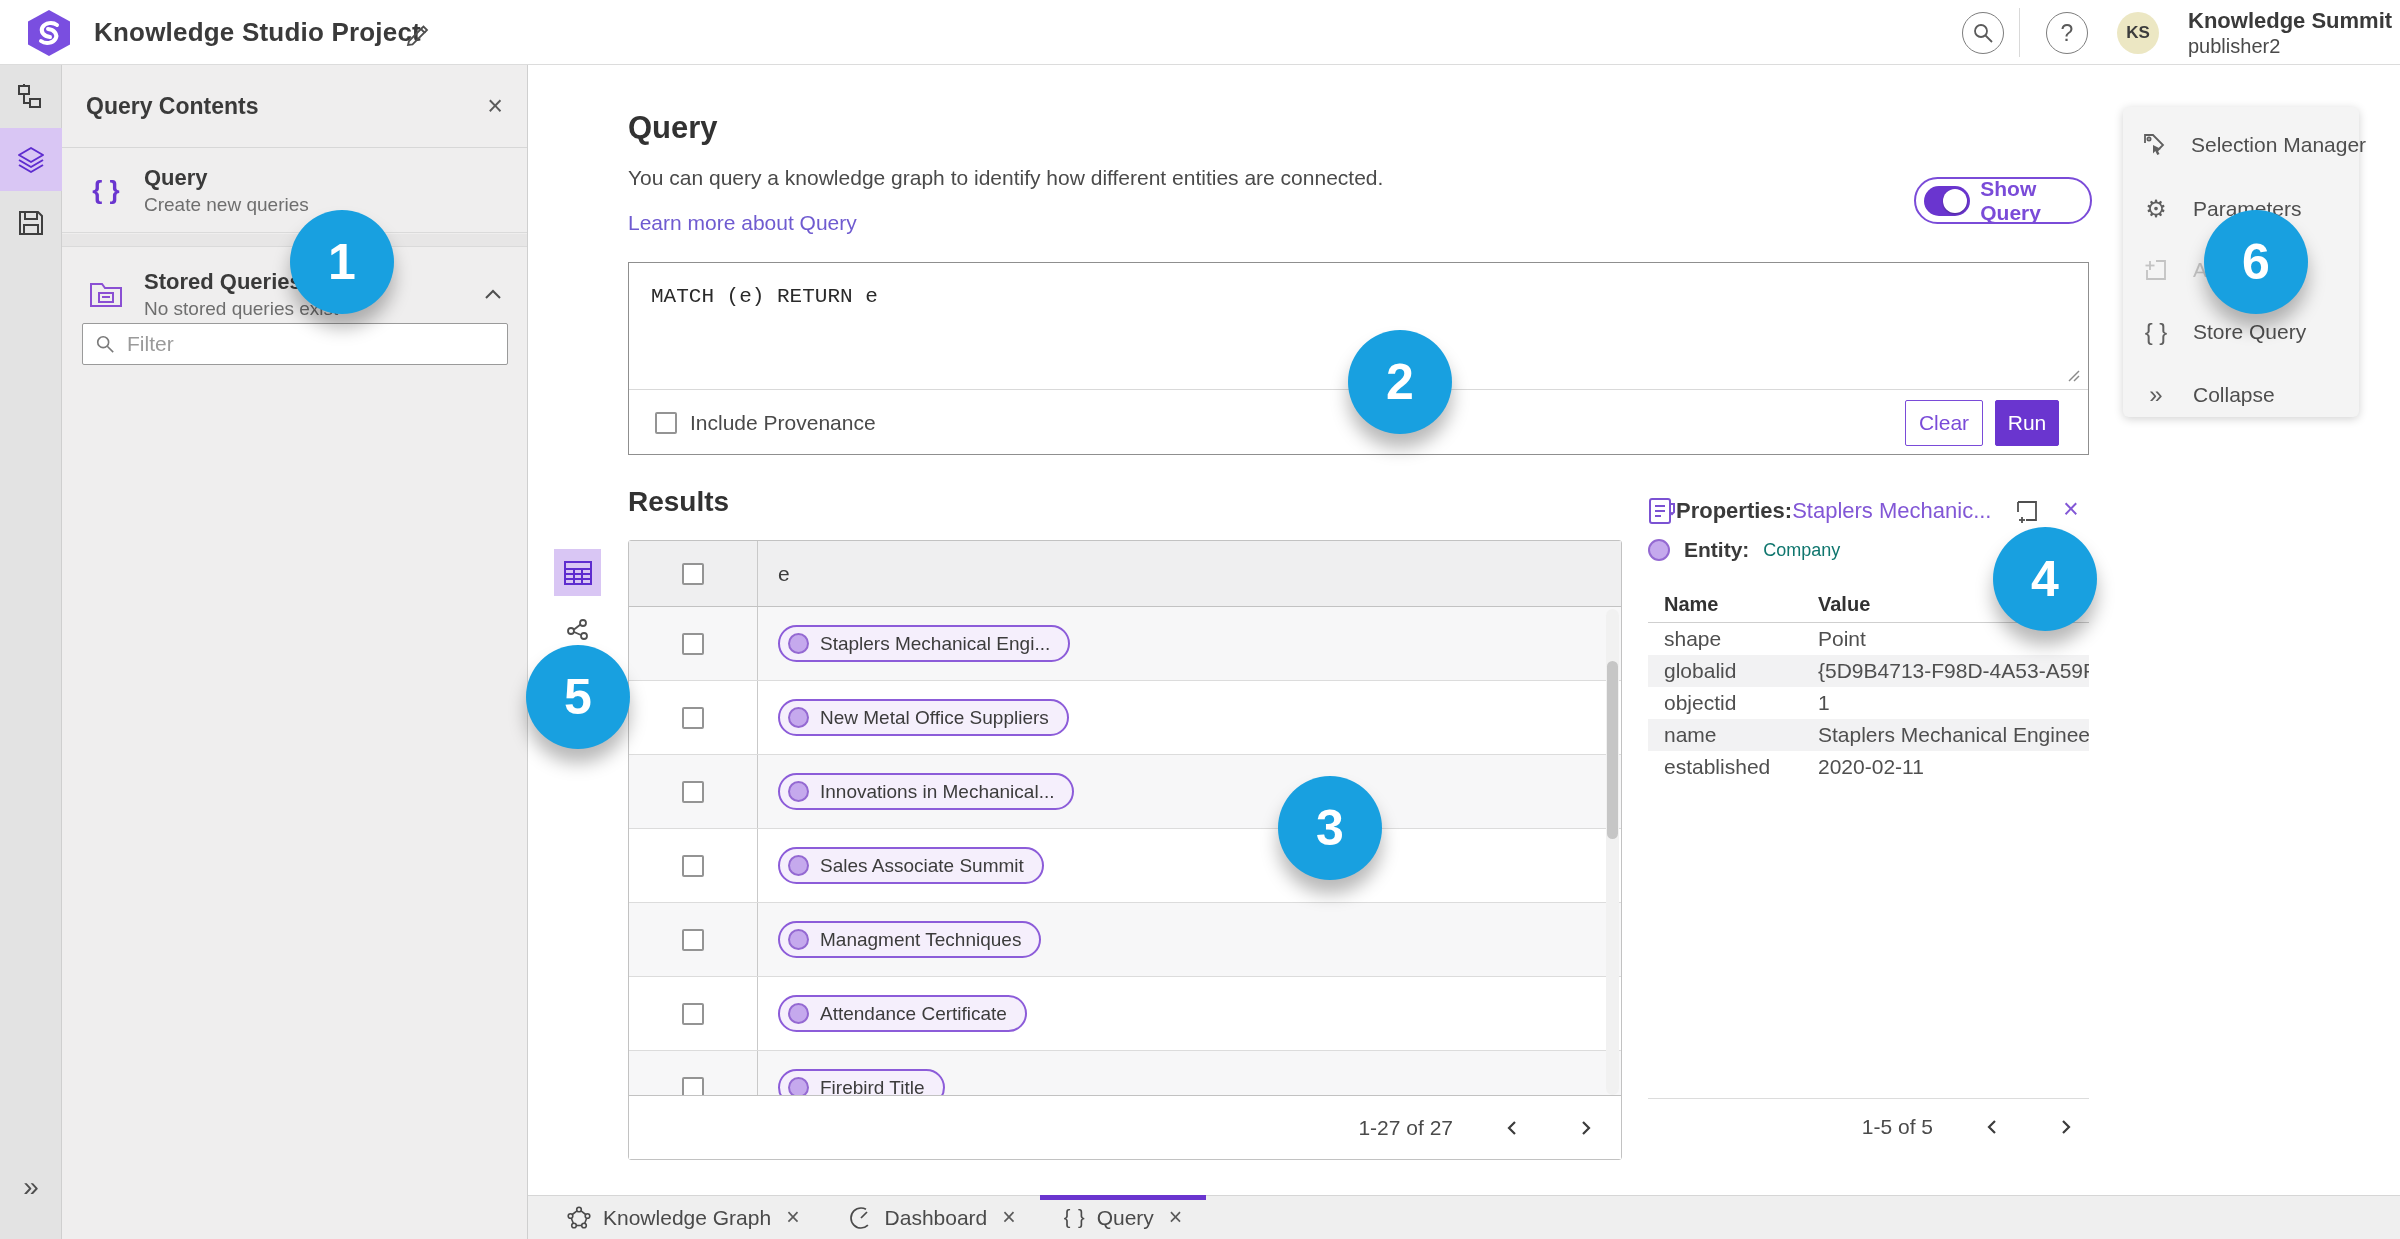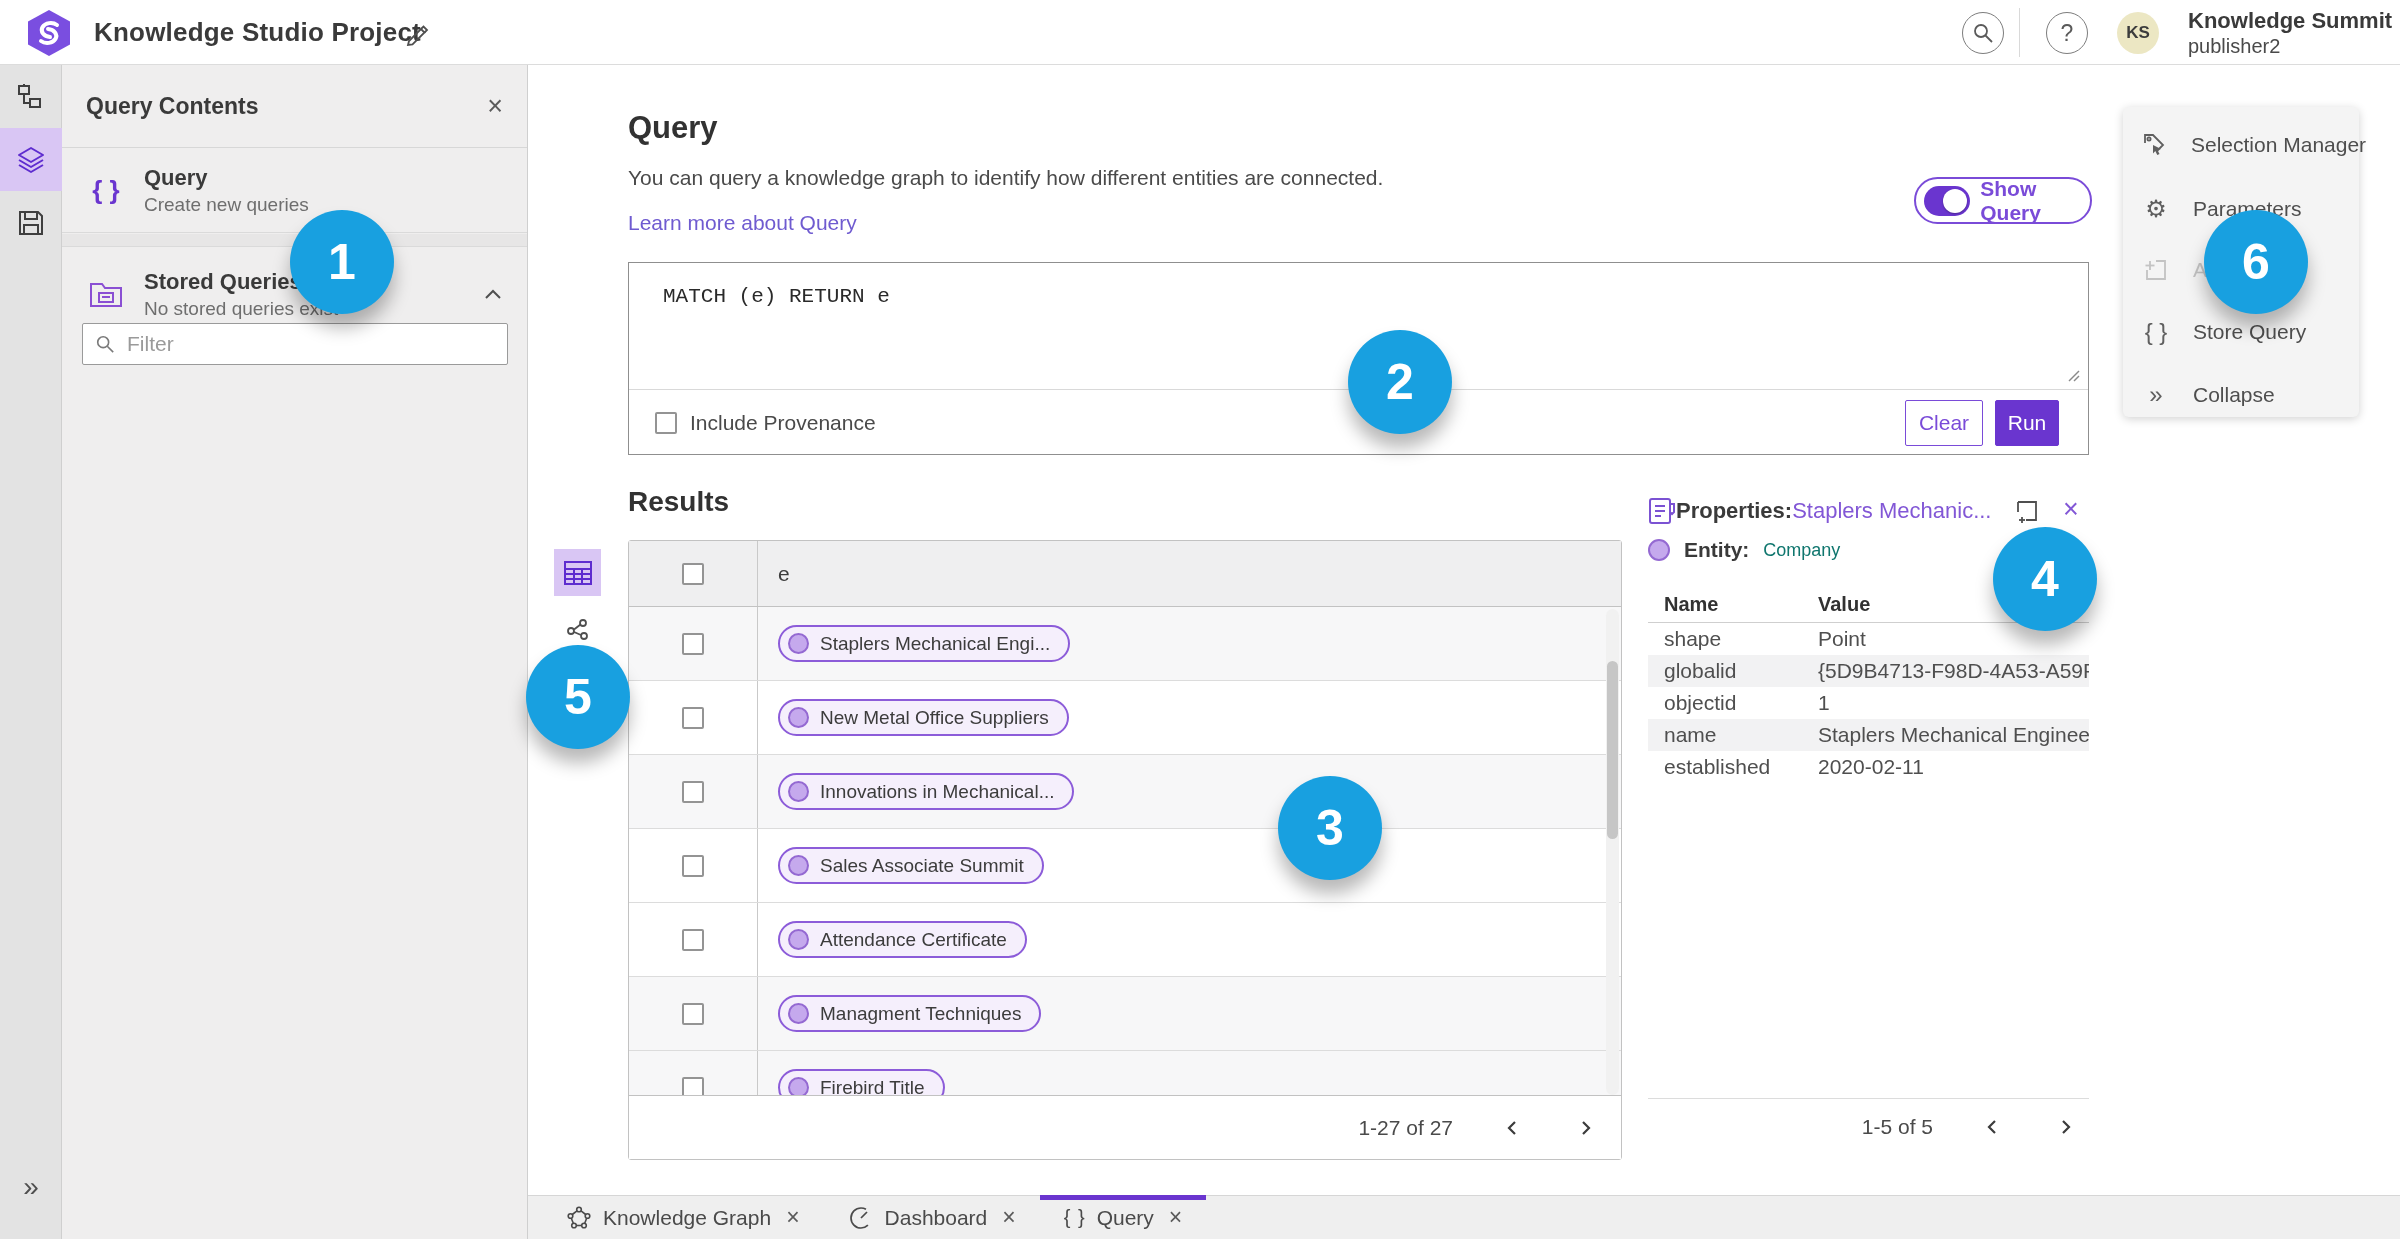--- a/index.html
+++ b/index.html
@@ -48,21 +48,21 @@
   .main-title { left:628px; top:110px; font-size:31px; font-weight:700; color:#323232; }
   .main-desc { left:628px; top:166px; font-size:21px; color:#4a4a4a; }
   .learn-link { left:628px; top:211px; font-size:21px; color:#6f5bd0; cursor:pointer; }
   .toggle { left:1914px; top:177px; width:178px; height:47px; border:2px solid #7a4bd8; border-radius:24px; background:#fff; display:flex; align-items:center; padding:0 12px 0 8px; gap:10px; cursor:pointer; }
   .switch { width:58px; height:30px; border-radius:15px; background:#6a35cf; position:relative; }
   .knob { position:absolute; right:3px; top:3px; width:24px; height:24px; border-radius:50%; background:#fff; box-shadow:0 1px 2px rgba(0,0,0,.3); }
   .toggle-label { font-size:21px; font-weight:600; color:#7a4bd8; }
 
   
   .editor { left:628px; top:262px; width:1461px; height:193px; border:1px solid #8f8f8f; background:#fff; }
-  .editor-text { position:absolute; left:22px; top:22px; font-family:"Liberation Mono", monospace; font-size:21px; color:#2a2a2a; white-space:pre;margin-left:12px; }
+  .editor-text { position:absolute; left:22px; top:22px; font-family:"Liberation Mono", monospace; font-size:21px; color:#2a2a2a; white-space:pre; }
   .resize-handle { position:absolute; right:8px; bottom:72px; }
   .editor-footer { position:absolute; left:0; right:0; bottom:0; height:65px; border-top:1px solid #d9d9d9; }
   .checkbox { width:22px; height:22px; border:2px solid #949494; border-radius:2px; background:#fff; }
   .prov { position:absolute; left:26px; top:0; height:65px; display:flex; align-items:center; gap:13px; }
   .prov-label { font-size:21px; color:#4a4a4a; }
   .btn { position:absolute; top:10px; height:46px; display:flex; align-items:center; justify-content:center; font-size:21px; border-radius:2px; cursor:pointer; }
   .btn-clear { right:105px; width:78px; border:1.5px solid #7a4bd8; color:#7a4bd8; background:#fff; }
   .btn-run { right:29px; width:64px; background:#6a35cf; color:#fff; border:1.5px solid #6a35cf; }
 
   
@@ -329,39 +329,39 @@
         <div class="cb-col">
             <div class="checkbox"></div>
           </div>
         <div class="e-col">
             <div class="chip">
               <span class="chip-dot"></span>
               <span class="chip-label">Sales Associate Summit</span>
             </div>
           </div>
       </div>
+      <div class="trow alt">
+        <div class="cb-col">
+            <div class="checkbox"></div>
+          </div>
+        <div class="e-col">
+            <div class="chip">
+              <span class="chip-dot"></span>
+              <span class="chip-label">Managment Techniques</span>
+            </div>
+          </div>
+      </div>
       <div class="trow">
         <div class="cb-col">
             <div class="checkbox"></div>
           </div>
         <div class="e-col">
             <div class="chip">
               <span class="chip-dot"></span>
               <span class="chip-label">Attendance Certificate</span>
-            </div>
-          </div>
-      </div>
-      <div class="trow alt">
-        <div class="cb-col">
-            <div class="checkbox"></div>
-          </div>
-        <div class="e-col">
-            <div class="chip">
-              <span class="chip-dot"></span>
-              <span class="chip-label">Managment Techniques</span>
             </div>
           </div>
       </div>
       <div class="trow alt">
         <div class="cb-col">
             <div class="checkbox"></div>
           </div>
         <div class="e-col">
             <div class="chip">
               <span class="chip-dot"></span>

